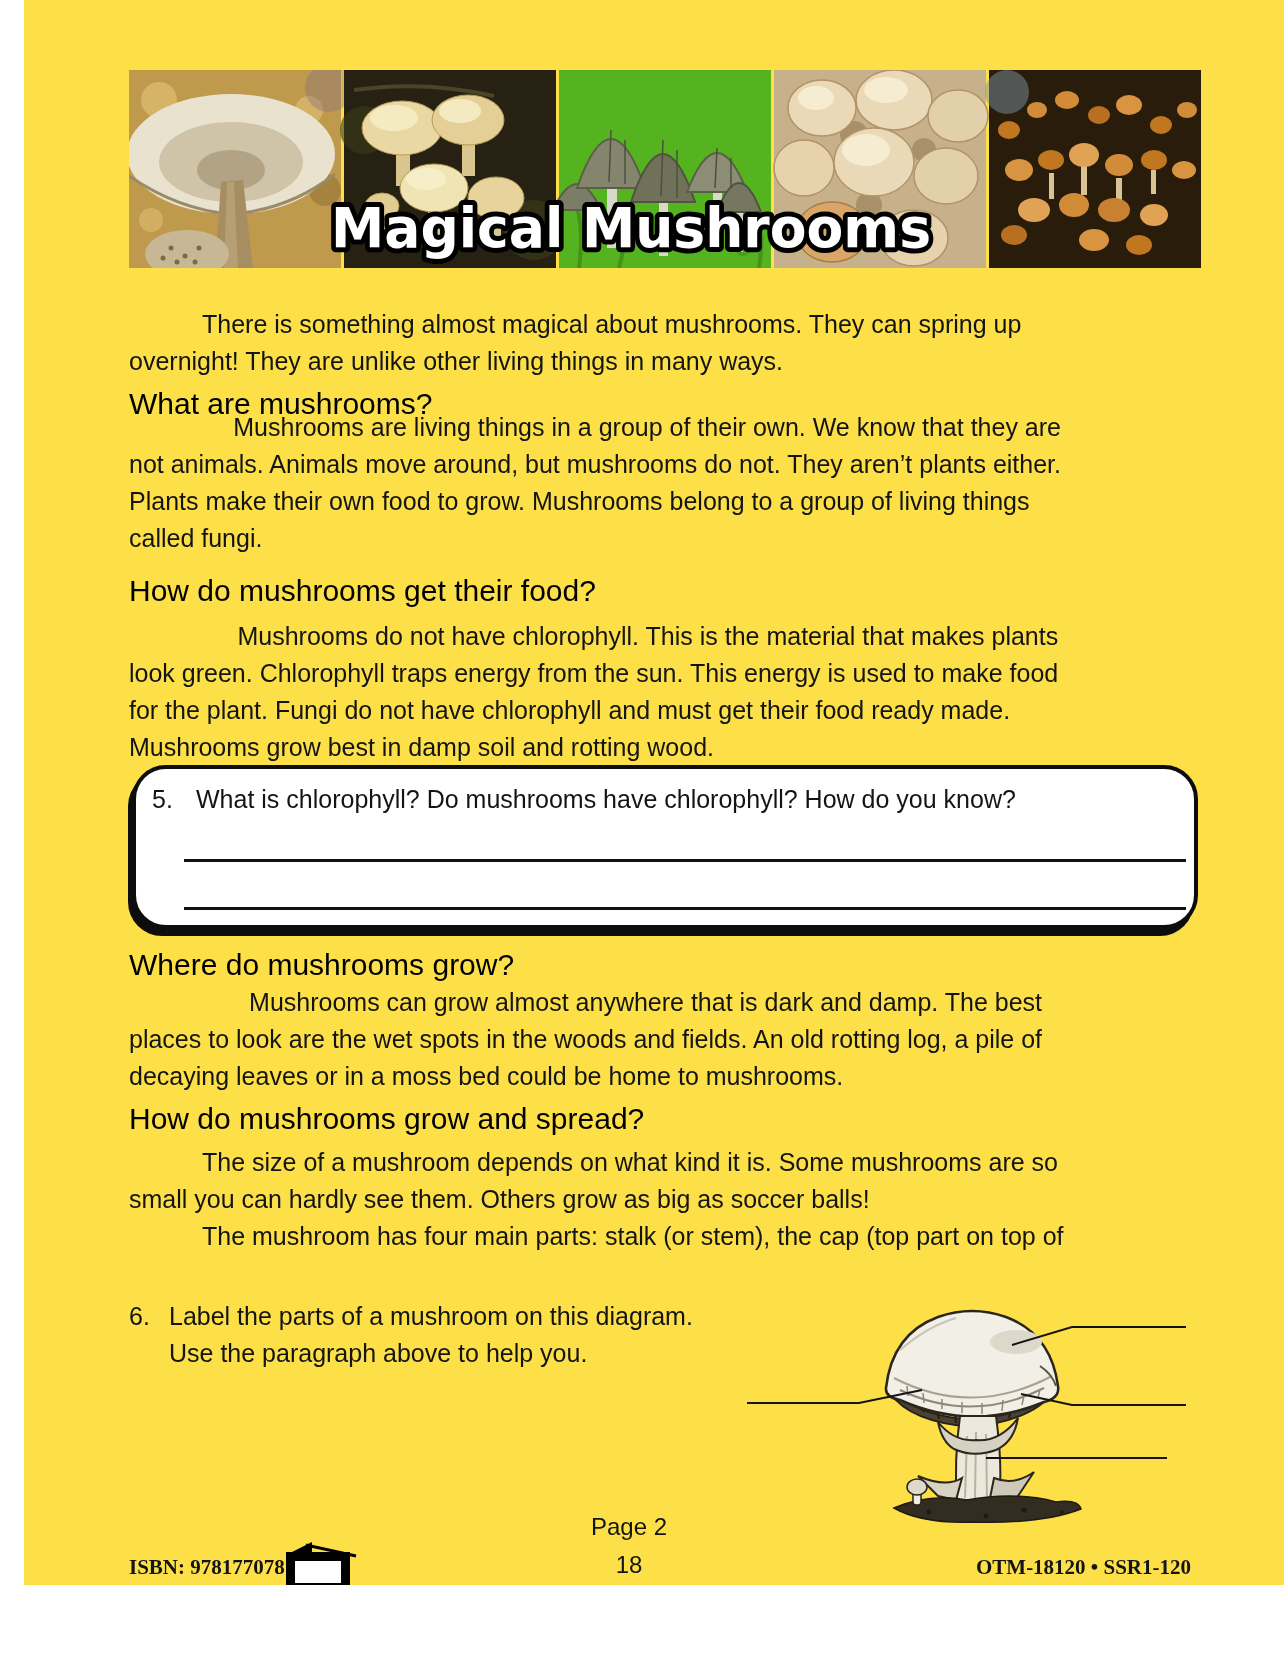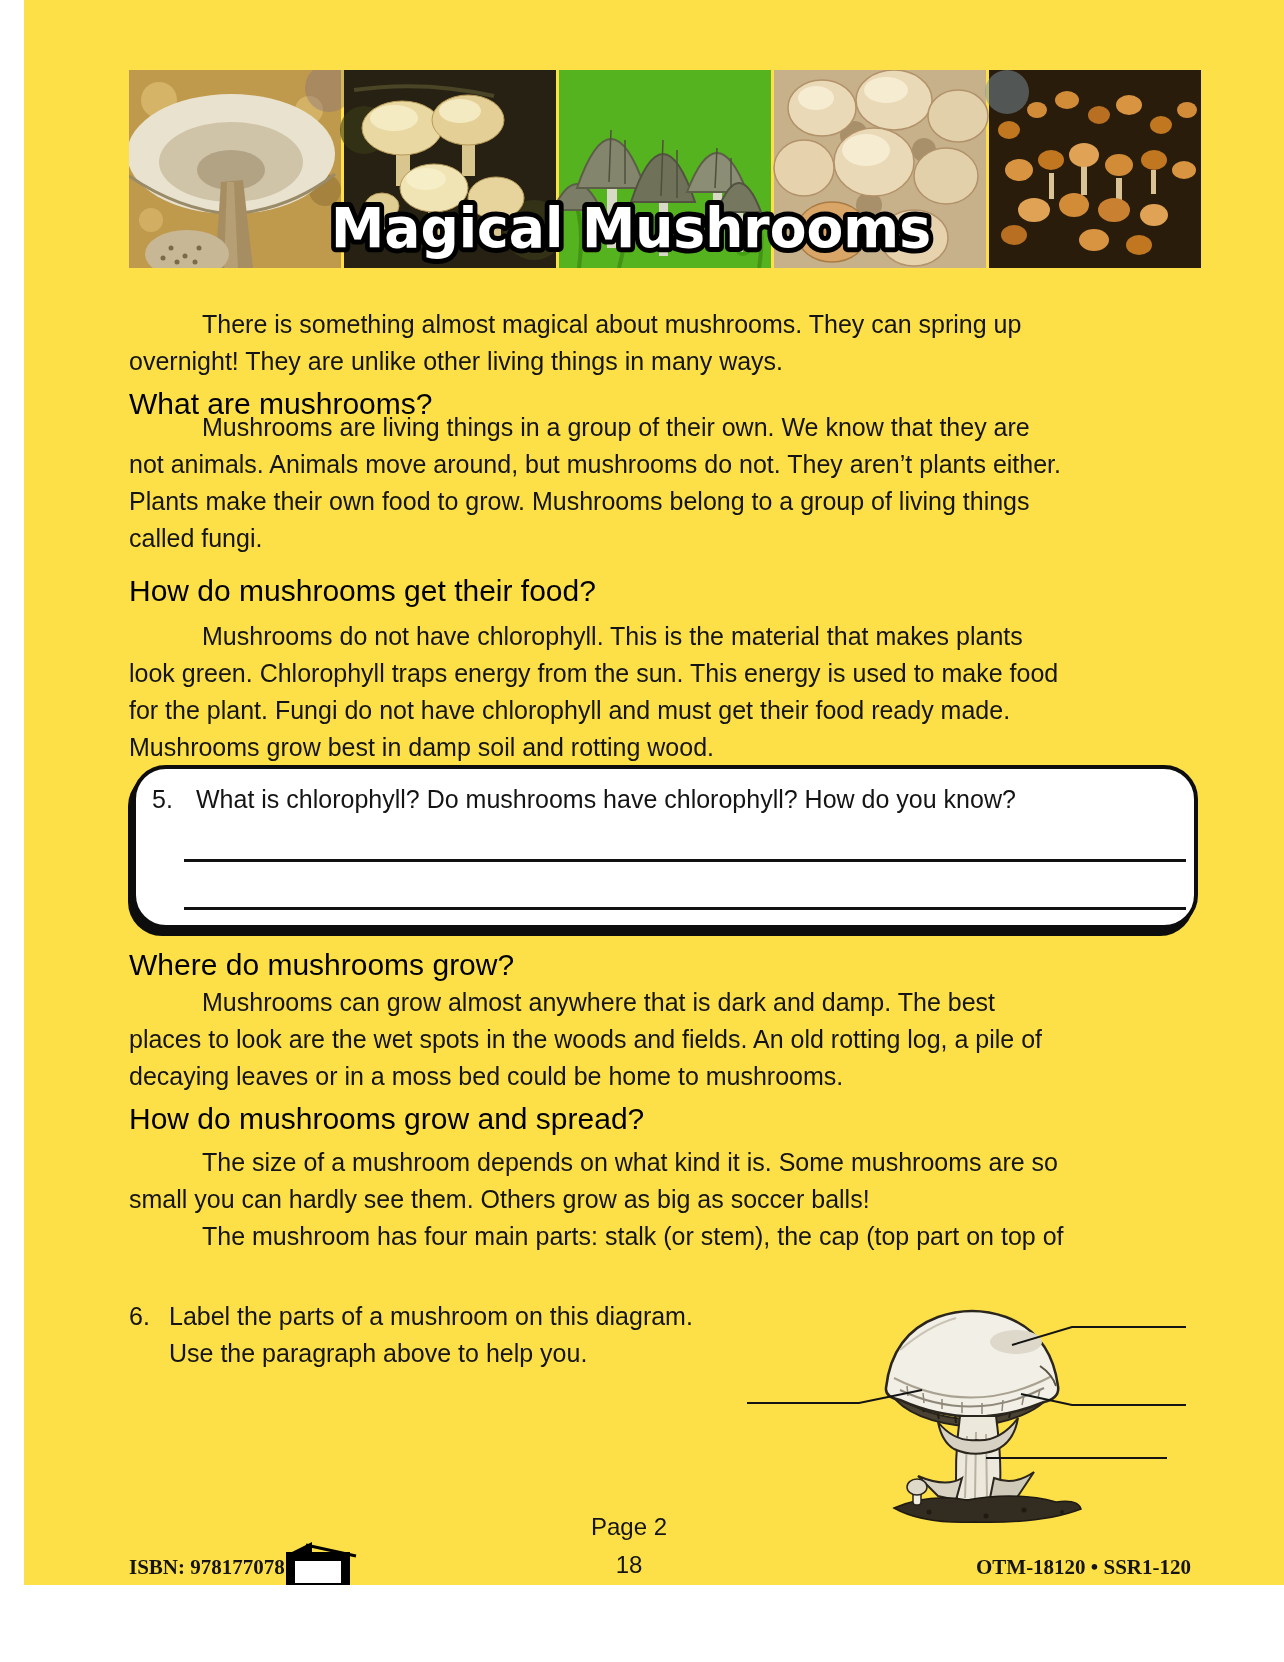--- a/index.html
+++ b/index.html
@@ -2,21 +2,21 @@
 <html><head>
 <meta charset="utf-8">
 <style>
   html,body{margin:0;padding:0;background:#ffffff;}
   .page{
     position:relative;width:1284px;height:1585px;background:#fde047;overflow:hidden;
     color:#141414;font-family:"Liberation Sans", sans-serif;font-size:25px;line-height:37px;margin-left:24px;
   }
   .abs{position:absolute;}
   .line{white-space:nowrap;}
-  .ind{padding-left:73px;}
+  .ind{padding-left:73px;text-align:right;}
   .h{font-weight:normal;font-size:30px;color:#000;white-space:nowrap;}
   
   .qbox{
     position:absolute;left:108px;top:765px;width:1058px;height:156px;
     border:4px solid #0d0d0d;border-radius:34px;background:#fff;
     box-shadow:-4px 7px 0 #0d0d0d;
   }
   .q-row{display:flex;padding:12px 0 0 16px;}
   .q-num{width:44px;flex:0 0 44px;}
   .ans{position:absolute;left:48px;width:1002px;height:0;border-bottom:3px solid #111;}

